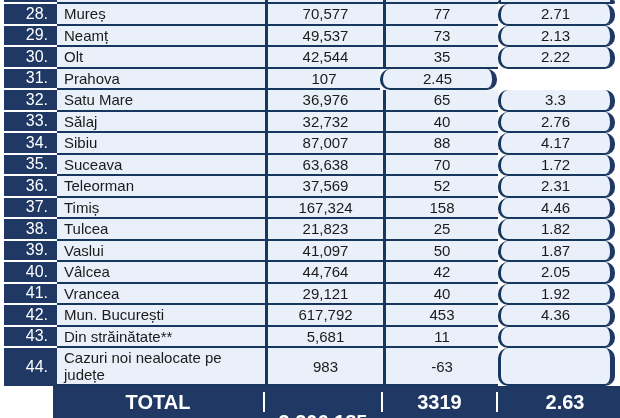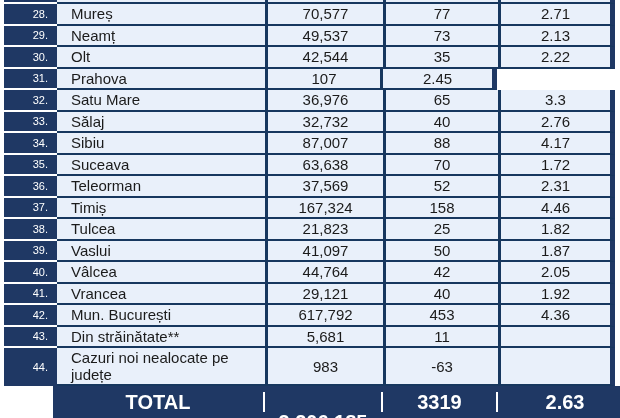--- a/index.html
+++ b/index.html
@@ -29,28 +29,28 @@
     display:flex;align-items:center;
     overflow:hidden;
     font-size:15px;
   }
   .cell-num{
     width:53px;
     background:var(--navy);
     color:var(--numtext);
     justify-content:flex-end;
     padding-right:9px;
-    font-size:11px;
+    font-size:16px;
     border-bottom:2px solid #ffffff;
   }
   .cell-name{
     width:208px;
     background:var(--rowbg);
     justify-content:flex-start;
-    padding-left:14px;
+    padding-left:7px;
     border-bottom:2px solid var(--border);
     line-height:17px;
   }
   .cell-cases{
     width:118px;
     background:var(--rowbg);
     justify-content:center;
     border-left:3px solid var(--border);
     border-bottom:2px solid var(--border);
   }
@@ -61,20 +61,21 @@
     border-left:3px solid var(--border);
     border-bottom:2px solid var(--border);
   }
   .cell-inc{
     width:117px;
     background:var(--rowbg);
     justify-content:center;
     border-left:3px solid var(--border);
     border-right:5px solid var(--navy);
     border-bottom:2px solid var(--border);
+    border-radius:10px;
   }
   
   .sliver{height:4px;}
   .sliver .cell{font-size:0;}
   
   #table-body .row:last-child{height:38px;}
   #table-body .row:last-child .cell-num{border-bottom:none;}
   
   .total-row{
     margin-left:53px;

